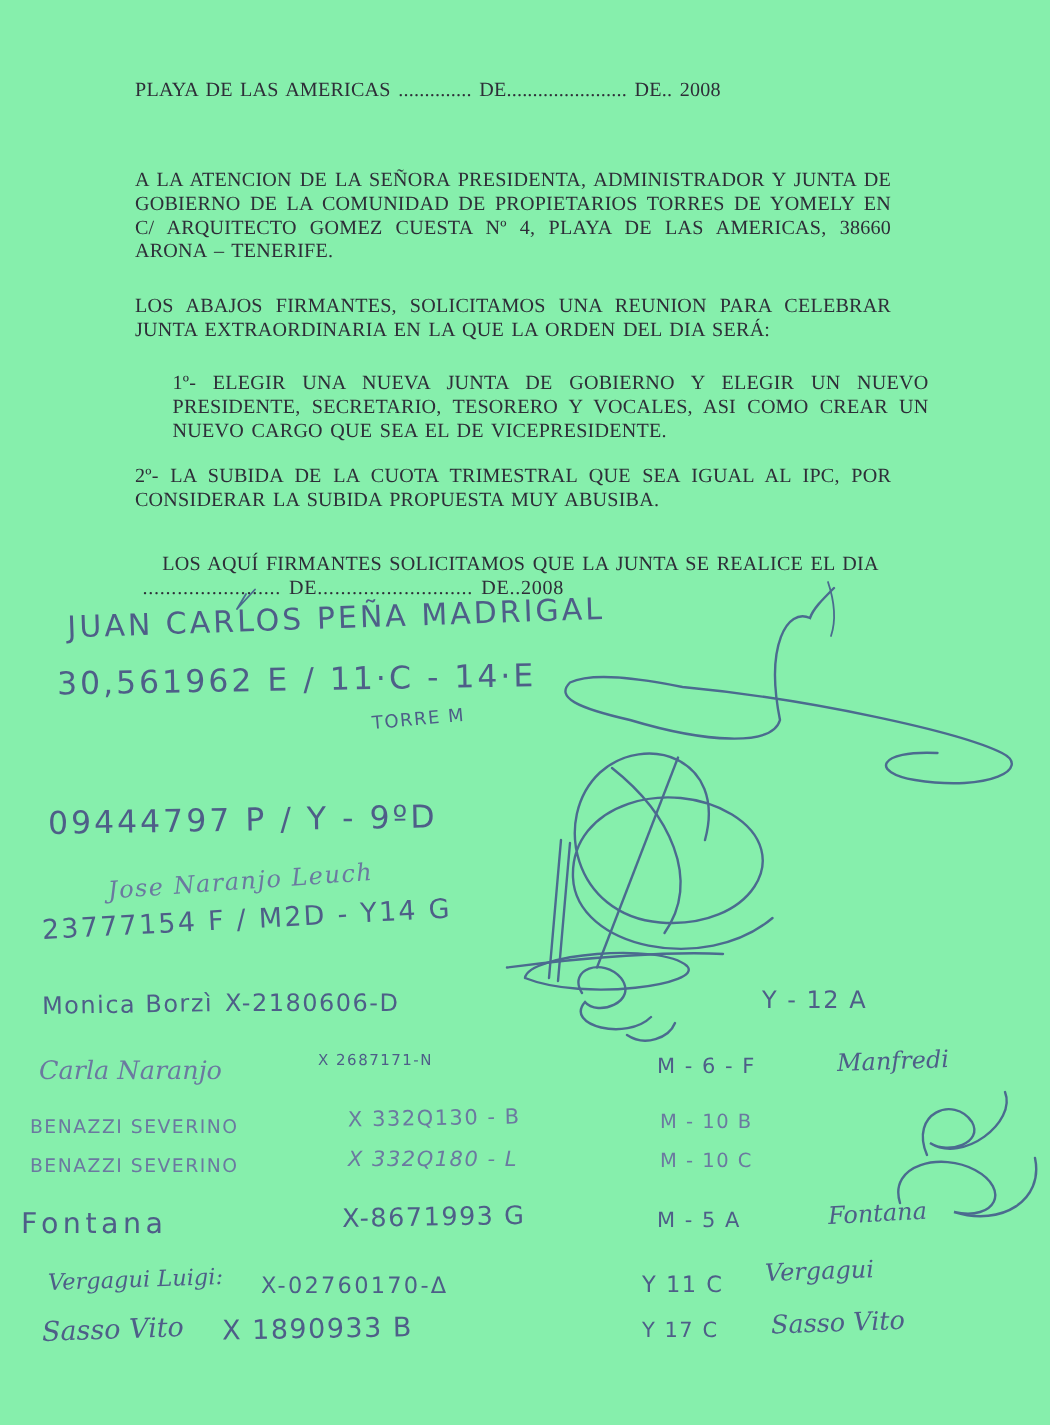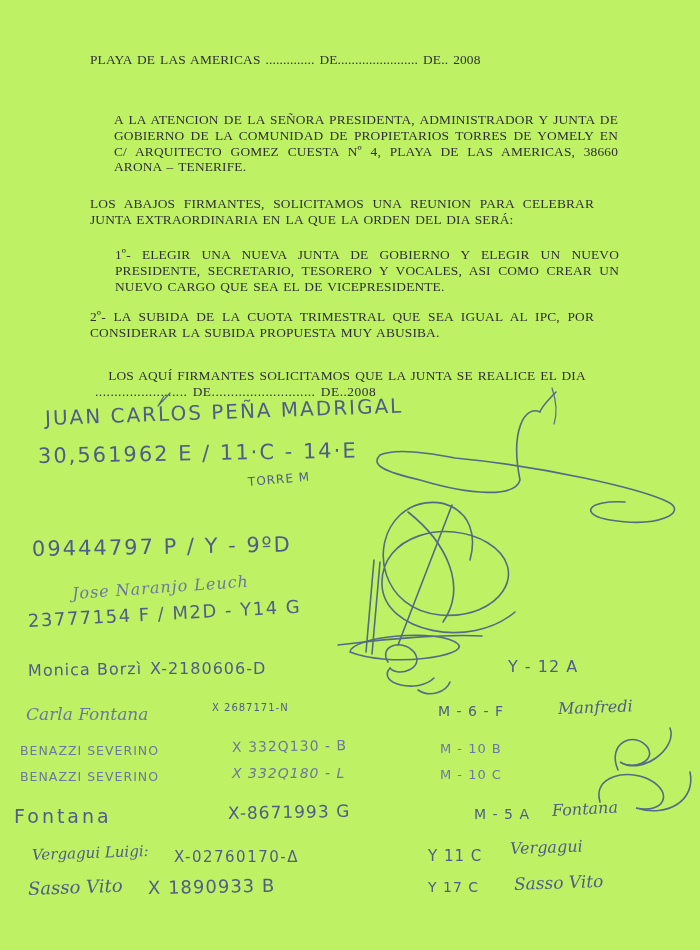--- a/index.html
+++ b/index.html
@@ -1,26 +1,26 @@
 <!DOCTYPE html>
 <html><head>
 <meta charset="utf-8">
 <style>
   html,body{margin:0;padding:0;background:#e8e8e6;}
   .page{
     position:relative;width:700px;height:950px;margin:0 auto;
-    background:#bef264;overflow:hidden;
+    background:#86efac;overflow:hidden;
     font-family:"Liberation Serif", serif;color:#2e2e38;
   }
   
   .typed{position:absolute;left:90px;width:504px;font-size:13.4px;line-height:15.8px;
          letter-spacing:.15px;word-spacing:1.5px;}
   .just{text-align:justify;}
   .dateline{top:52px;white-space:nowrap;}
-  .recipient{top:112px;margin-left:24px;}
+  .recipient{top:112px;}
   .intro{top:196px;}
   .item1{top:247px;margin-left:25px;}
   .item2{top:309px;}
   .closing1{top:368px;left:95px;text-align:center;}
   .closing2{top:384px;left:95px;letter-spacing:.5px;}
   
   .hw{position:absolute;font-family:"DejaVu Sans", sans-serif;color:#4e5e88;
       white-space:nowrap;transform-origin:left center;}
   .hw.cur{font-family:"DejaVu Serif", serif;font-style:italic;}
   .ink-light{color:#6b79a0;}
@@ -45,36 +45,36 @@
 
   <div class="hw" style="left:32px;top:537px;font-size:21px;letter-spacing:2px;transform:rotate(-1deg);">09444797 P / Y - 9ºD</div>
 
   <div class="hw cur ink-light" style="left:72px;top:584px;font-size:16px;letter-spacing:1px;transform:rotate(-4deg);">Jose Naranjo Leuch</div>
   <div class="hw" style="left:28px;top:610px;font-size:18px;letter-spacing:1.5px;transform:rotate(-3deg);">23777154 F / M2D - Y14 G</div>
 
   <div class="hw" style="left:28px;top:661px;font-size:16px;letter-spacing:1px;transform:rotate(-1deg);">Monica Borzì</div>
   <div class="hw" style="left:150px;top:659px;font-size:16px;letter-spacing:1px;">X-2180606-D</div>
   <div class="hw" style="left:508px;top:657px;font-size:16px;letter-spacing:1px;text-align:right;">Y - 12 A</div>
 
-  <div class="hw cur ink-light" style="left:26px;top:704px;font-size:17px;">Carla Fontana</div>
+  <div class="hw cur ink-light" style="left:26px;top:704px;font-size:17px;">Carla Naranjo</div>
   <div class="hw" style="left:212px;top:702px;font-size:10px;letter-spacing:1px;">X 2687171-N</div>
   <div class="hw" style="left:438px;top:703px;font-size:14px;letter-spacing:1px;">M - 6 - F</div>
   <div class="hw cur" style="left:558px;top:699px;font-size:16px;transform:rotate(-2deg);">Manfredi</div>
 
   <div class="hw ink-light" style="left:20px;top:743px;font-size:12.5px;letter-spacing:1px;">BENAZZI SEVERINO</div>
   <div class="hw ink-light" style="left:232px;top:739px;font-size:14px;letter-spacing:1px;transform:rotate(-1deg);">X 332Q130 - B</div>
   <div class="hw ink-light" style="left:440px;top:741px;font-size:13px;letter-spacing:1px;">M - 10 B</div>
 
   <div class="hw ink-light" style="left:20px;top:769px;font-size:12.5px;letter-spacing:1px;">BENAZZI SEVERINO</div>
   <div class="hw ink-light" style="left:232px;top:765px;font-size:14px;letter-spacing:1px;font-style:italic;">X 332Q180 - L</div>
   <div class="hw ink-light" style="left:440px;top:767px;font-size:13px;letter-spacing:1px;">M - 10 C</div>
 
   <div class="hw" style="left:14px;top:805px;font-size:19px;letter-spacing:3px;">Fontana</div>
   <div class="hw" style="left:228px;top:803px;font-size:17px;letter-spacing:1px;transform:rotate(-1deg);">X-8671993 G</div>
-  <div class="hw" style="left:438px;top:806px;font-size:14px;letter-spacing:1px;margin-left:36px;">M - 5 A</div>
+  <div class="hw" style="left:438px;top:806px;font-size:14px;letter-spacing:1px;">M - 5 A</div>
   <div class="hw cur" style="left:552px;top:801px;font-size:16px;transform:rotate(-3deg);">Fontana</div>
 
   <div class="hw cur" style="left:32px;top:846px;font-size:15px;transform:rotate(-2deg);">Vergagui Luigi:</div>
   <div class="hw" style="left:174px;top:848px;font-size:15px;letter-spacing:1.5px;">X-02760170-Δ</div>
   <div class="hw" style="left:428px;top:847px;font-size:15px;letter-spacing:1px;">Y 11 C</div>
   <div class="hw cur" style="left:510px;top:839px;font-size:16px;transform:rotate(-2deg);">Vergagui</div>
 
   <div class="hw cur" style="left:28px;top:878px;font-size:18px;transform:rotate(-2deg);">Sasso Vito</div>
   <div class="hw" style="left:148px;top:877px;font-size:18px;letter-spacing:1px;transform:rotate(-1deg);">X 1890933 B</div>
   <div class="hw" style="left:428px;top:879px;font-size:14px;letter-spacing:1px;">Y 17 C</div>

